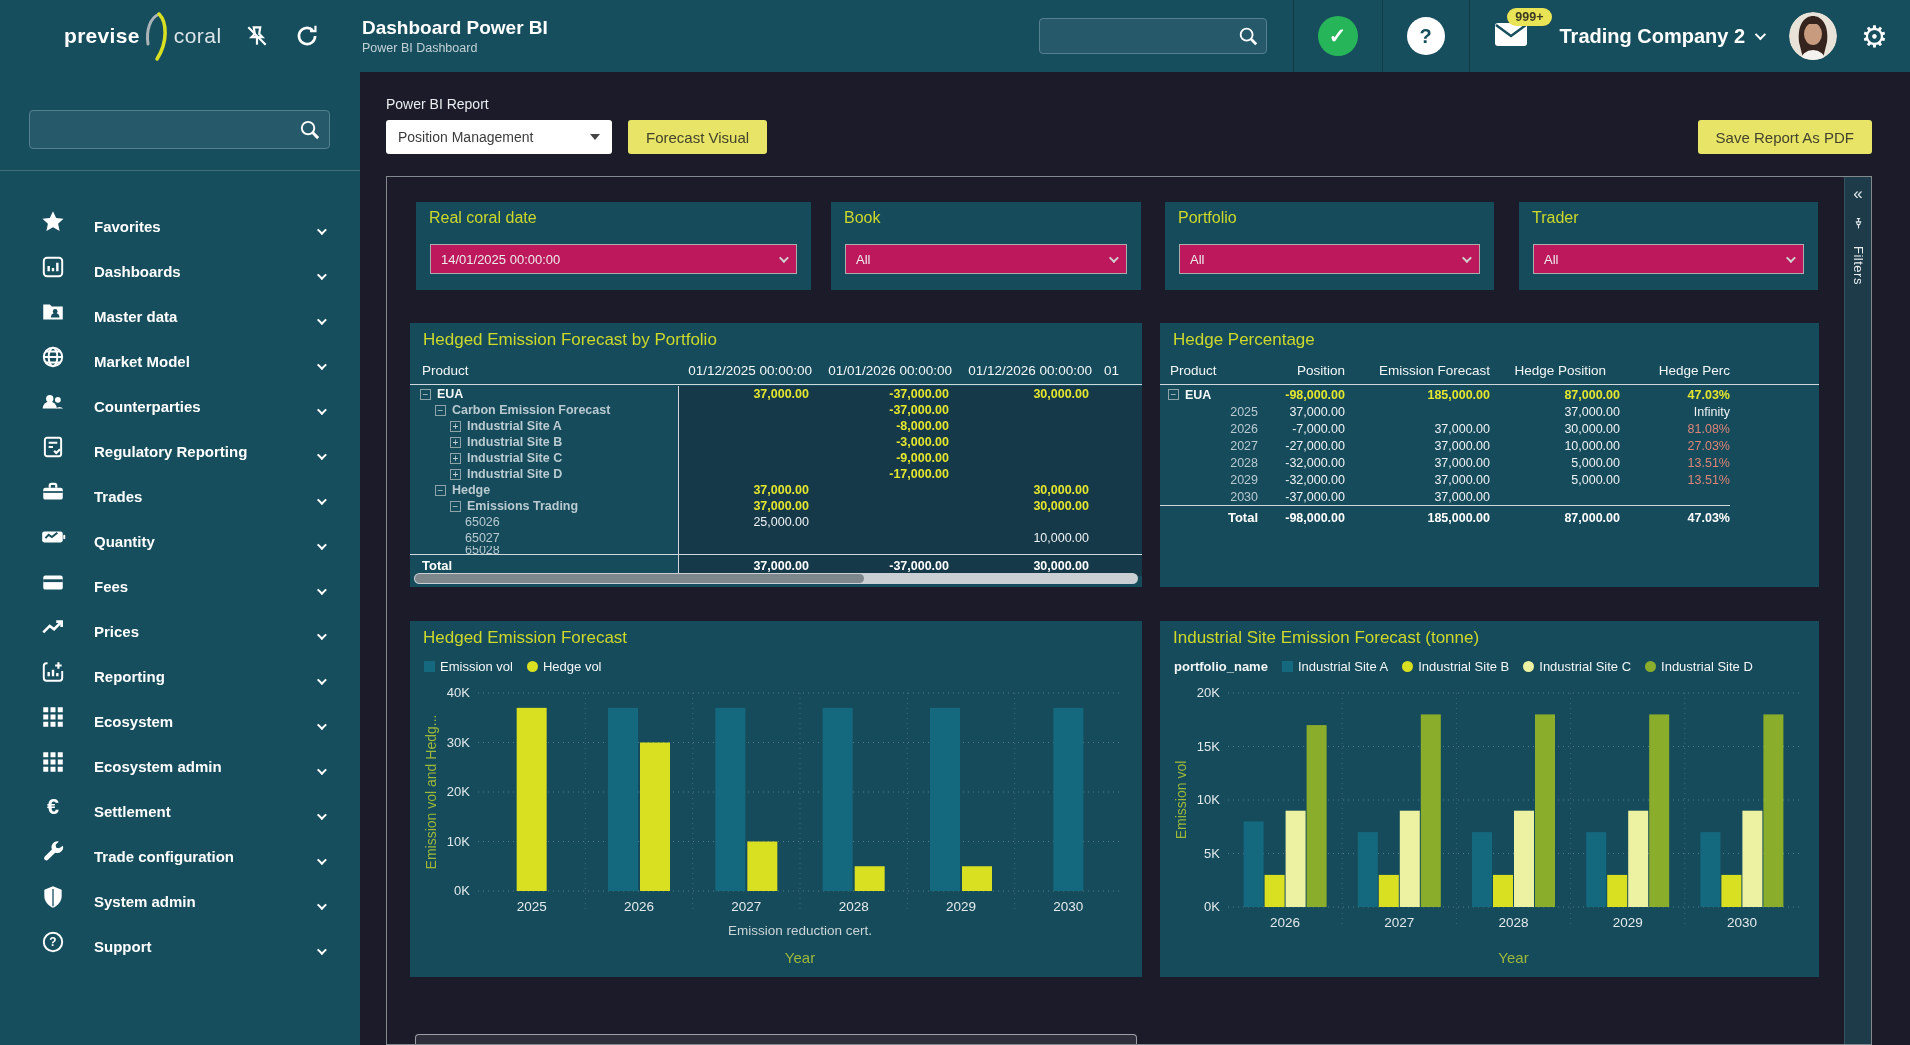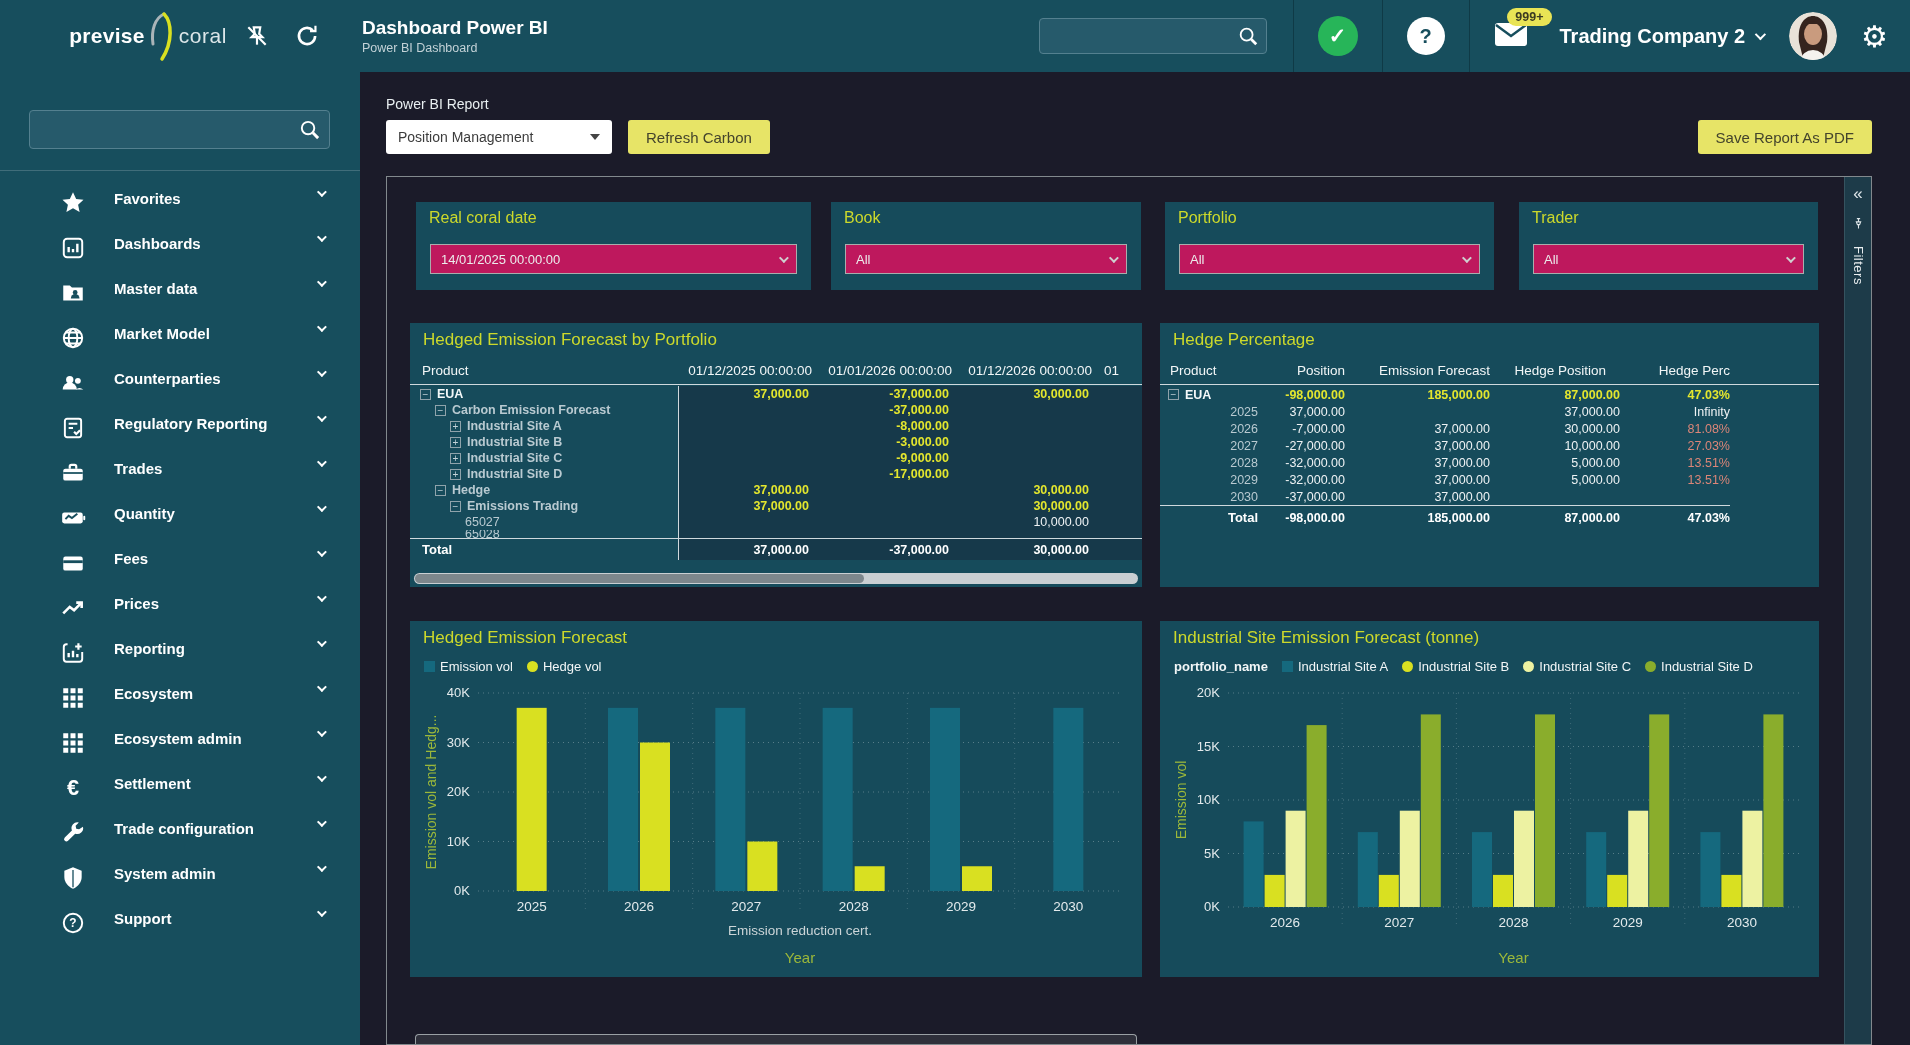--- a/index.html
+++ b/index.html
@@ -1,21 +1,21 @@
 <!DOCTYPE html>
 <html><head>
 <meta charset="utf-8">
 <style>
   html,body{margin:0;padding:0;background:#10101a;}
   *{box-sizing:border-box;font-family:"Liberation Sans",sans-serif;}
   .app{position:relative;width:1910px;height:1045px;overflow:hidden;background:#1b1b29;}
 
   
   .topbar{position:absolute;left:0;top:0;width:1910px;height:72px;background:#174e5d;display:flex;align-items:center;z-index:5;}
-  .logo-zone{width:232px;padding-left:64px;display:flex;align-items:center;justify-content:center;}
+  .logo-zone{width:232px;padding-left:64px;display:flex;align-items:center;}
   .logo{display:flex;align-items:center;gap:2px;}
   .logo .p1{color:#fff;font-weight:700;font-size:21px;letter-spacing:.3px;}
   .logo .p2{color:#dce6e9;font-weight:300;font-size:21px;letter-spacing:.5px;}
   .tb-iconbtn{width:38px;height:38px;margin:0 6px;border:0;background:transparent;display:flex;align-items:center;justify-content:center;cursor:pointer;padding:0;}
   .page-head{margin-left:30px;line-height:1.15;}
   .page-title{color:#fff;font-size:19px;font-weight:700;}
   .page-subtitle{color:#c3d2d7;font-size:12.5px;margin-top:2px;}
   .tb-spacer{flex:1;}
   .tb-search{position:relative;width:228px;height:36px;margin-right:26px;}
   .tb-search input{width:100%;height:100%;background:#265a6b;border:1px solid #57club;border:1px solid #54808f;border-radius:4px;color:#fff;font-size:14px;padding:0 36px 0 10px;outline:none;}
@@ -31,21 +31,21 @@
   .avatar{width:48px;height:48px;border-radius:50%;overflow:hidden;margin:0 18px;cursor:pointer;flex:none;}
   .gear{font-family:"DejaVu Sans",sans-serif;color:#fff;font-size:30px;cursor:pointer;margin:0 22px 0 6px;}
 
   
   .sidebar{position:absolute;left:0;top:72px;width:360px;height:973px;background:#174e5d;z-index:4;}
   .sb-search{position:absolute;left:29px;top:38px;width:301px;height:39px;}
   .sb-search input{width:100%;height:100%;background:#265a6b;border:1px solid #54808f;border-radius:4px;color:#fff;font-size:14px;padding:0 38px 0 10px;outline:none;}
   .sb-search .mag{position:absolute;right:9px;top:8px;}
   .sb-divider{position:absolute;left:0;top:98px;width:360px;height:1px;background:rgba(255,255,255,.18);}
   .sb-menu{position:absolute;left:0;top:118px;width:360px;}
-  .sb-item{height:45px;display:flex;align-items:flex-start;cursor:pointer;margin-left:20px;}
+  .sb-item{height:45px;display:flex;align-items:flex-end;cursor:pointer;}
   .sb-item .ic{width:26px;height:26px;margin-left:40px;display:flex;align-items:center;justify-content:center;flex:none;}
   .sb-item .lbl{color:#fff;font-size:15px;font-weight:700;margin-left:28px;flex:1;}
   .sb-item .chev{color:#fff;margin-right:36px;width:7px;height:7px;}
 
   
   .main{position:absolute;left:360px;top:72px;width:1550px;height:973px;background:#1b1b29;}
   .rb-label{position:absolute;left:26px;top:24px;color:#e9eff1;font-size:14px;}
   .rb-select{position:absolute;left:26px;top:48px;width:226px;height:34px;background:#fff;border-radius:3px;display:flex;align-items:center;justify-content:space-between;padding:0 12px;cursor:pointer;}
   .rb-select .val{color:#3c3c3c;font-size:14px;}
   .rb-caret{width:0;height:0;border-left:5px solid transparent;border-right:5px solid transparent;border-top:6px solid #444;}
@@ -376,21 +376,21 @@
         </div>
       </nav>
   </aside>
 
   <main class="main">
     <div class="rb-label">Power BI Report</div>
     <div class="rb-select">
       <span class="val">Position Management</span>
       <span class="rb-caret"></span>
     </div>
-    <button class="btn-yellow btn-refresh">Refresh Carbon</button>
+    <button class="btn-yellow btn-refresh">Forecast Visual</button>
     <button class="btn-yellow btn-save">Save Report As PDF</button>
 
     <section class="embed">
       <div id="slicers">
           <div class="card slicer" style="left: 29px; top: 25px; width: 395px; height: 88px;">
             <div class="vtitle">Real coral date</div>
             <div class="dd">
               <span class="val">14/01/2025 00:00:00</span>
               <span class="chev"></span>
             </div>
@@ -529,20 +529,33 @@
             <div class="t-row" style="height: 16px; overflow: hidden;">
               <div style="width:268px;display:flex;align-items:center;padding-left:40px;height:100%;">
                 <span class="tgl">−</span>
                 <span class="lab-sub" style="font-size:12.5px;">Emissions Trading</span>
               </div>
               <div style="flex:1;height:100%;">
                 <div style="display:flex;background:#16394a;border-left:1px solid #cfd9dd;height:100%;align-items:center;">
                   <span class="v-accent b" style="width:140px;text-align:right;padding-right:10px;font-size:12.5px;">37,000.00</span>
                   <span class="v-accent b" style="width:140px;text-align:right;padding-right:10px;font-size:12.5px;"></span>
                   <span class="v-accent b" style="width:140px;text-align:right;padding-right:10px;font-size:12.5px;">30,000.00</span>
+                  <span style="flex:1;"></span>
+                </div>
+              </div>
+            </div>
+            <div class="t-row" style="height: 16px; overflow: hidden;">
+              <div style="width:268px;display:flex;align-items:center;padding-left:55px;height:100%;">
+                <span class="lab-leaf" style="font-size:12.5px;">65026</span>
+              </div>
+              <div style="flex:1;height:100%;">
+                <div style="display:flex;background:#16394a;border-left:1px solid #cfd9dd;height:100%;align-items:center;">
+                  <span class="v-plain" style="width:140px;text-align:right;padding-right:10px;font-size:12.5px;">25,000.00</span>
+                  <span class="v-plain" style="width:140px;text-align:right;padding-right:10px;font-size:12.5px;"></span>
+                  <span class="v-plain" style="width:140px;text-align:right;padding-right:10px;font-size:12.5px;"></span>
                   <span style="flex:1;"></span>
                 </div>
               </div>
             </div>
             <div class="t-row" style="height: 16px; overflow: hidden;">
               <div style="width:268px;display:flex;align-items:center;padding-left:55px;height:100%;">
                 <span class="lab-leaf" style="font-size:12.5px;">65027</span>
               </div>
               <div style="flex:1;height:100%;">
                 <div style="display:flex;background:#16394a;border-left:1px solid #cfd9dd;height:100%;align-items:center;">

